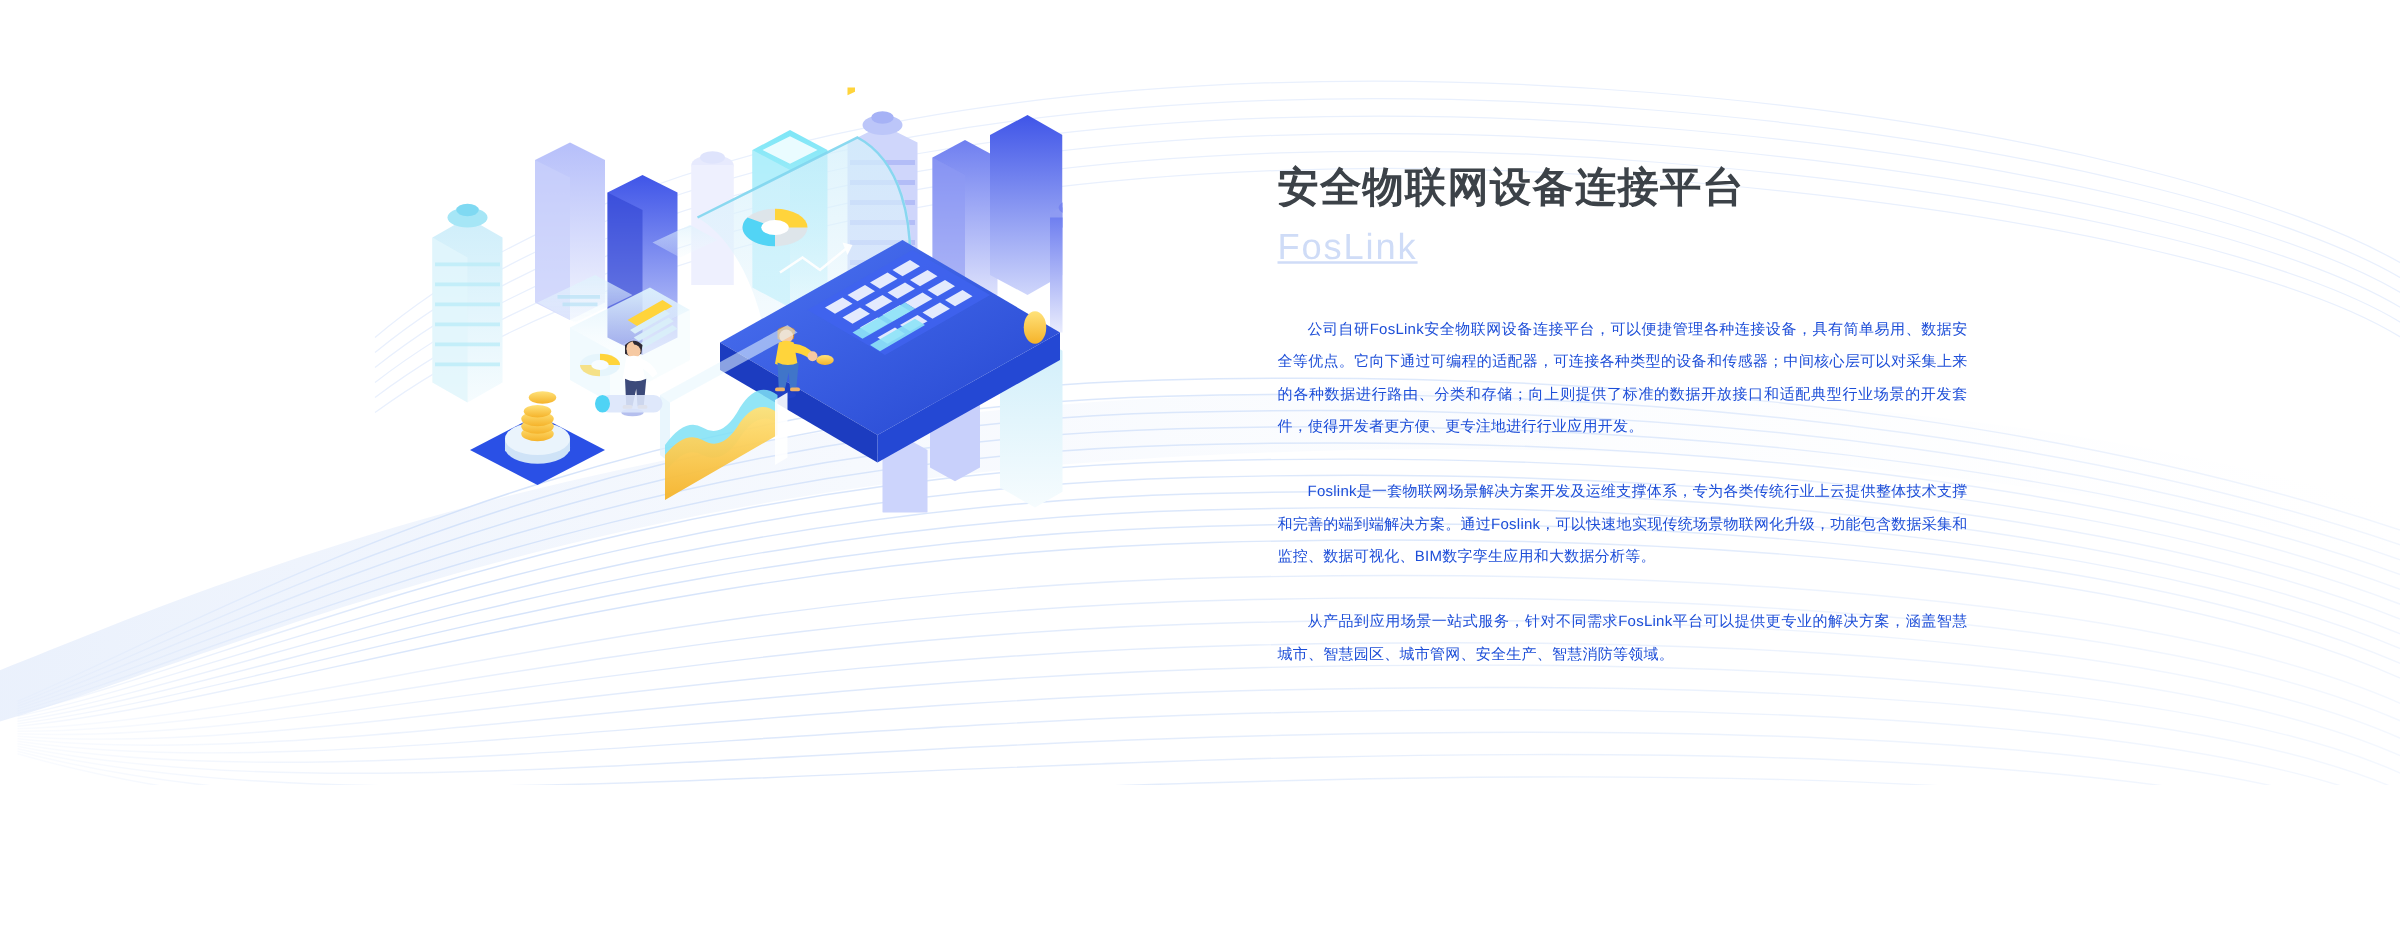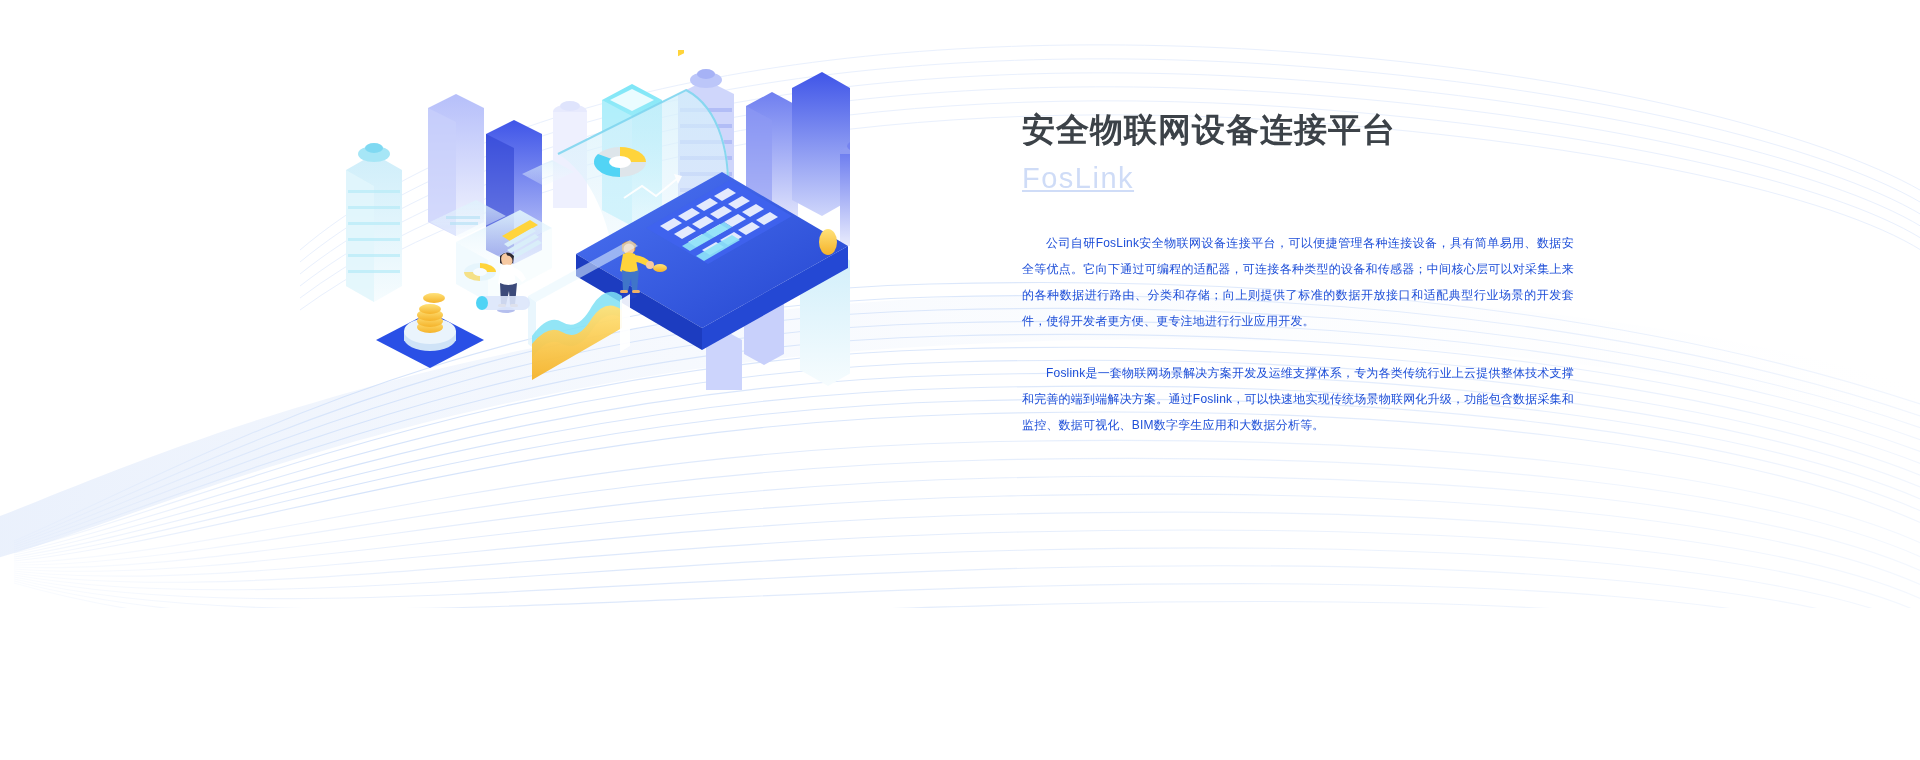--- a/index.html
+++ b/index.html
@@ -1,21 +1,21 @@
 <!DOCTYPE html>
 <html><head>
 <meta charset="utf-8">
 <style>
   html,body{margin:0;padding:0;}
   body{
     width:1920px;height:760px;overflow:hidden;background:#ffffff;
     font-family:"Liberation Sans","DejaVu Sans",sans-serif;
     -webkit-font-smoothing:antialiased;
   }
-  .page{position:relative;width:1920px;height:608px;background:#fff;overflow:hidden;}
+  .page{position:relative;width:1920px;height:608px;background:#fff;overflow:hidden;margin-top:20px;}
 
   
   .bg-waves{position:absolute;inset:0;width:1920px;height:760px;pointer-events:none;}
 
   
   .illustration{position:absolute;left:330px;top:50px;width:520px;height:340px;}
 
   
   .content{position:absolute;left:1022px;top:108px;width:552px;}
   .title{
@@ -369,16 +369,17 @@
     </g>
   </svg>
 
   <div class="content">
     <h1 class="title">安全物联网设备连接平台</h1>
     <div class="subtitle">FosLink</div>
 
     <div class="para-block">
       <p class="para">公司自研FosLink安全物联网设备连接平台，可以便捷管理各种连接设备，具有简单易用、数据安全等优点。它向下通过可编程的适配器，可连接各种类型的设备和传感器；中间核心层可以对采集上来的各种数据进行路由、分类和存储；向上则提供了标准的数据开放接口和适配典型行业场景的开发套件，使得开发者更方便、更专注地进行行业应用开发。</p>
       <p class="para">Foslink是一套物联网场景解决方案开发及运维支撑体系，专为各类传统行业上云提供整体技术支撑和完善的端到端解决方案。通过Foslink，可以快速地实现传统场景物联网化升级，功能包含数据采集和监控、数据可视化、BIM数字孪生应用和大数据分析等。</p>
+      <p class="para">从产品到应用场景一站式服务，针对不同需求FosLink平台可以提供更专业的解决方案，涵盖智慧城市、智慧园区、城市管网、安全生产、智慧消防等领域。</p>
     </div>
   </div>
 
 </div>
 
 </body></html>

